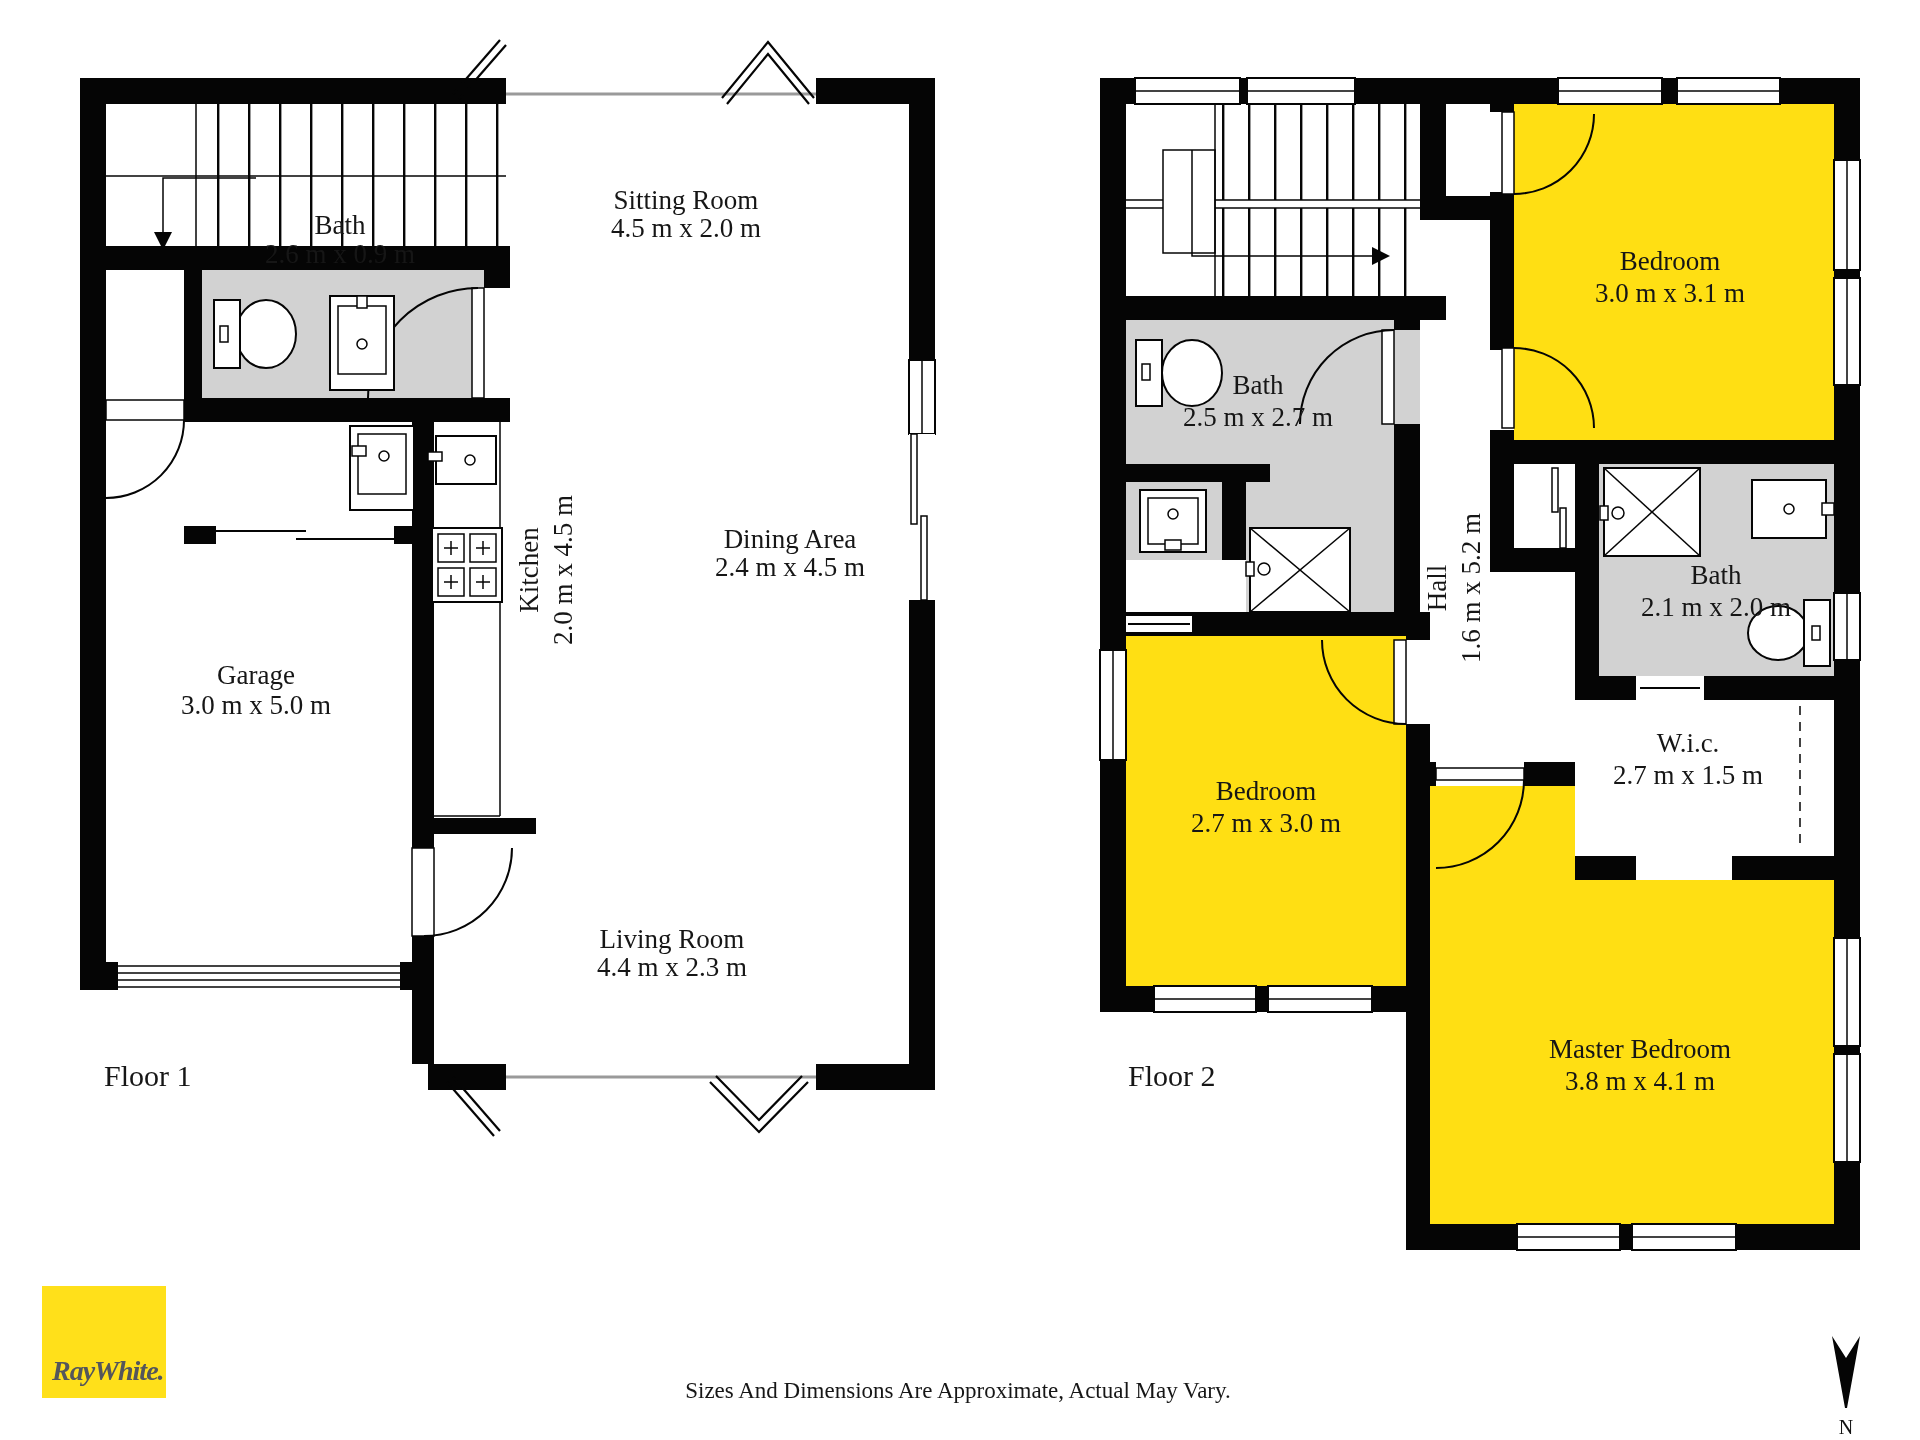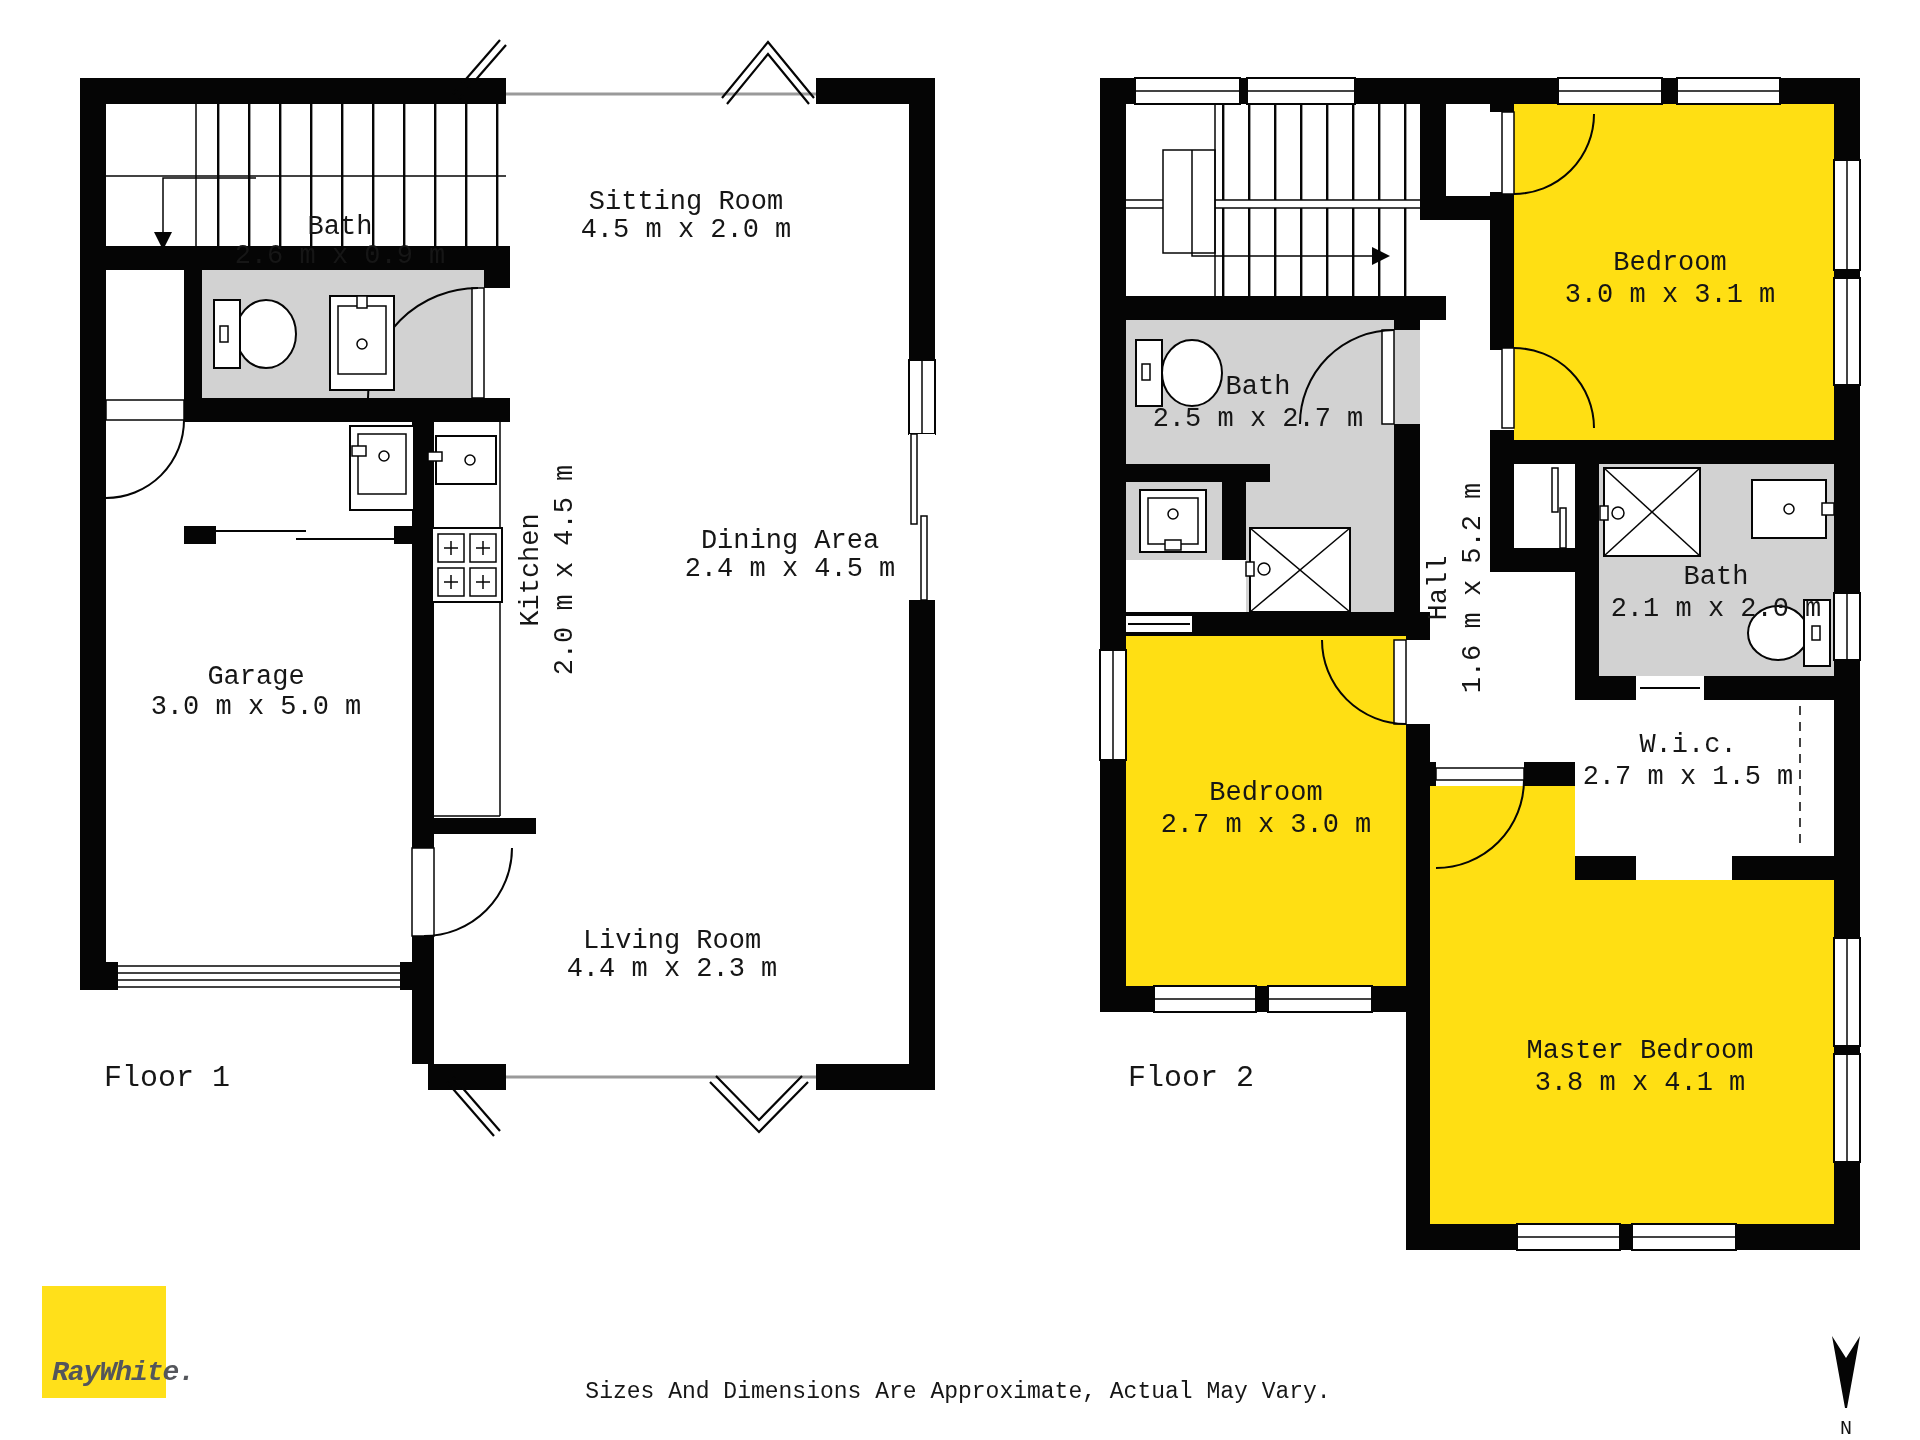--- a/index.html
+++ b/index.html
@@ -1,17 +1,17 @@
 <!DOCTYPE html>
 <html><head>
 <meta charset="utf-8">
 <style>
   html,body{margin:0;padding:0;background:#ffffff;}
   #canvas{position:relative;width:1920px;height:1440px;background:#fff;overflow:hidden;
-          font-family:Liberation Mono, monospace;}
+          font-family:Liberation Serif, serif;}
   svg{position:absolute;left:0;top:0;}
   .wall{fill:#050505;}
   .fp{fill:#ffffff;}
   .fix{fill:#ffffff;stroke:#050505;stroke-width:2;}
   .fix1{fill:#ffffff;stroke:#050505;stroke-width:1.5;}
   .ln{stroke:#050505;stroke-width:1.5;fill:none;}
   .ln2{stroke:#050505;stroke-width:2.2;fill:none;}
   .open{stroke:#9a9a9a;stroke-width:3;fill:none;}
   .arc{stroke:#050505;stroke-width:2;fill:none;}
   .lbl{font-size:27px;fill:#161616;text-anchor:middle;}

